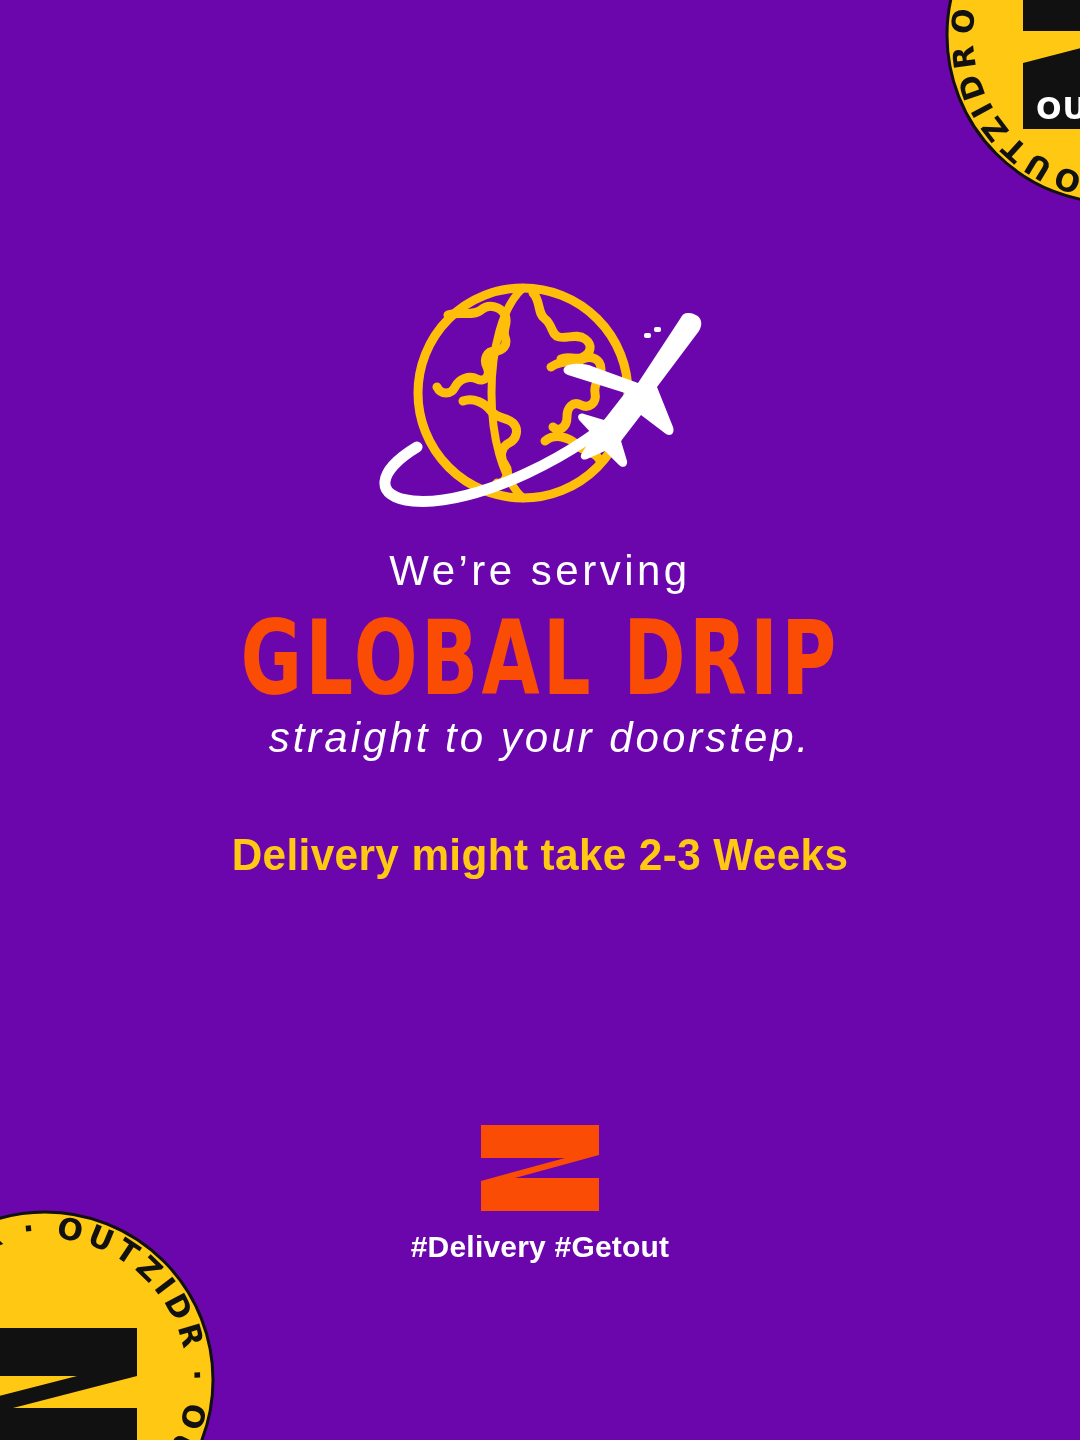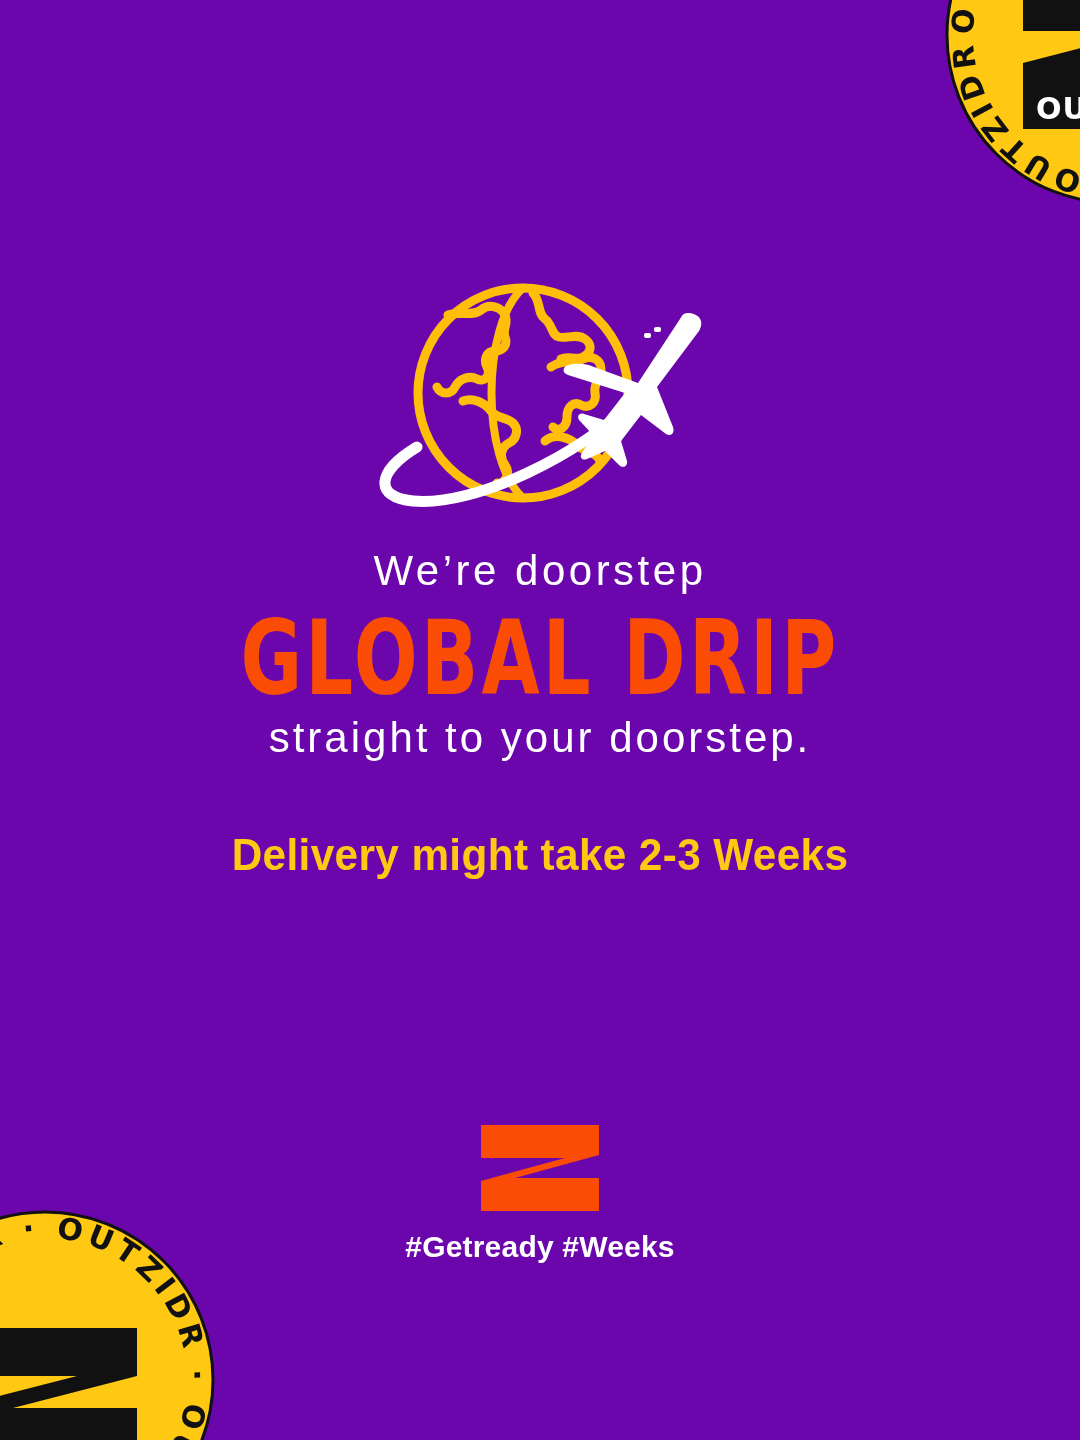--- a/index.html
+++ b/index.html
@@ -56,20 +56,21 @@
     transform:scaleX(0.80) scaleY(1.10);
     transform-origin:center top;
   }
   #line-doorstep {
     margin-top:14px;
     font-size:42px;
     font-weight:300;
     color:#FFFFFF;
     letter-spacing:3px;
     line-height:1.1;
+    font-style:italic;
   }
   #line-delivery {
     margin-top:68px;
     font-size:45px;
     font-weight:700;
     color:#FFC812;
     letter-spacing:0.4px;
     line-height:1.1;
     transform:scaleX(0.94);
   }
@@ -167,27 +168,27 @@
                  C227,186 224,182 227,178 L238,160 L225,146 C221,142 224,137 229,139
                  L249,145 L270,118 L213,100 C207,98 207,92 213,90 C220,88 231,88 239,92
                  L283,108 L325,44 C327,40 329,38 332,38 Z"></path>
         <rect x="299" y="52" width="7" height="5" rx="2" fill="#FFFFFF"></rect>
         <rect x="289" y="58" width="7" height="5" rx="2" fill="#FFFFFF"></rect>
       </g>
     </svg>
   </div>
 
   <div id="copy">
-    <div id="line-serving">We’re doorstep</div>
+    <div id="line-serving">We’re serving</div>
     <div id="line-global">GLOBAL DRIP</div>
     <div id="line-doorstep">straight to your doorstep.</div>
 
     <div id="line-delivery">Delivery might take 2-3 Weeks</div>
   </div>
 
   <div id="footer">
     <svg id="zmark" viewBox="0 0 126 92" xmlns="http://www.w3.org/2000/svg">
       <path d="M4,3 L122,3 L122,33 L38,56 L122,56 L122,89 L4,89 L4,59 L88,36 L4,36 Z" fill="#FA4C05"></path>
     </svg>
-    <div id="hashtags">#Getready #Weeks</div>
+    <div id="hashtags">#Delivery #Getout</div>
   </div>
 
 </div>
 
 </body></html>

